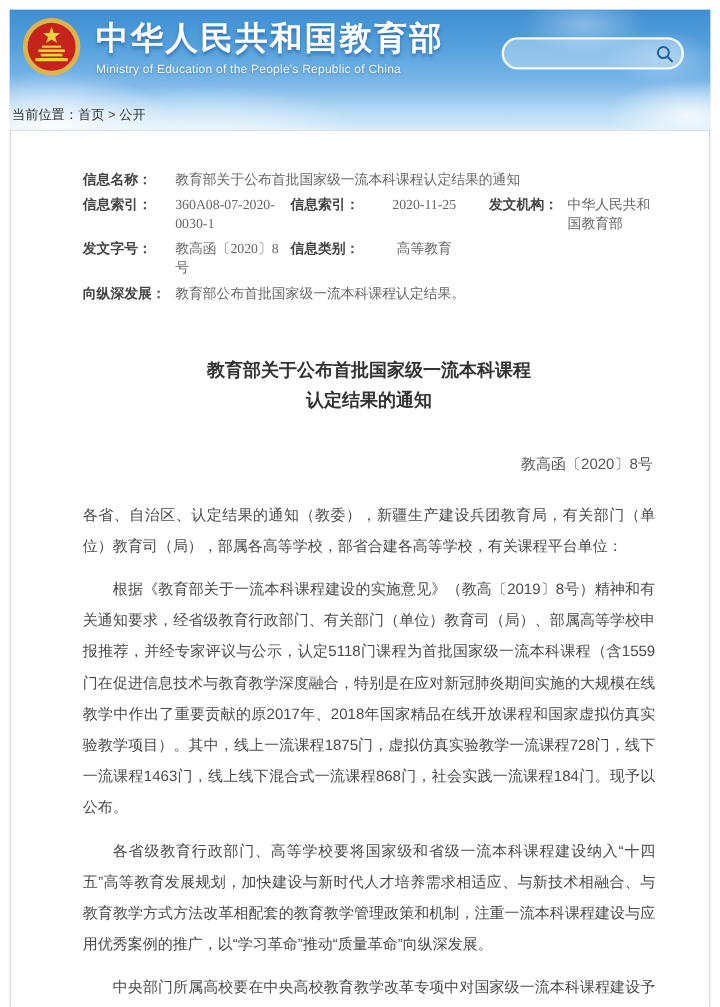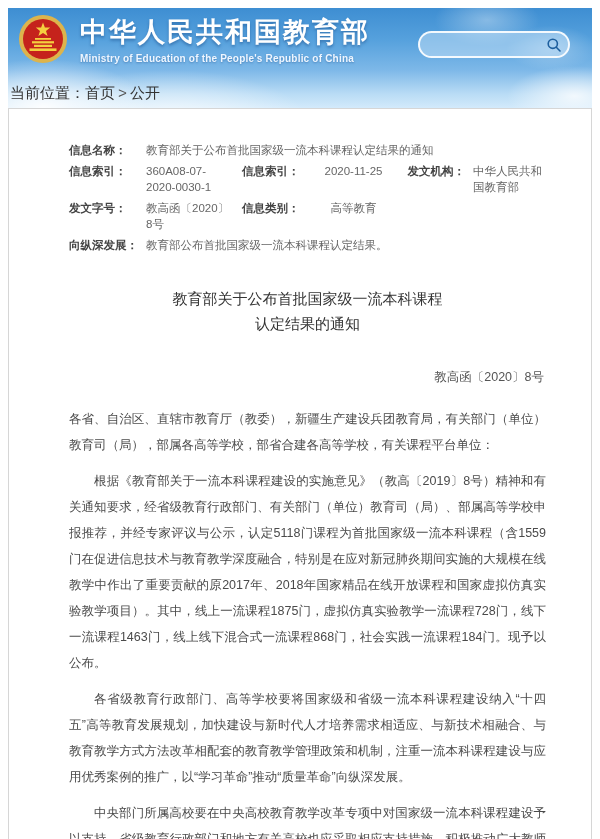--- a/index.html
+++ b/index.html
@@ -23,56 +23,56 @@
       linear-gradient(180deg,#3e8ed2 0%,#56a1dd 32%,#7db8e8 62%,#b9dcf5 86%,#d3eafb 100%);
   }
   .masthead { position:absolute; top:6px; left:10px; display:flex; align-items:center; }
   .emblem { width:50px; height:50px; flex:0 0 auto; }
   .brand { margin-left:12px; }
   .brand-cn {
     font-size:27px; font-weight:bold; color:#ffffff; letter-spacing:2px;
     text-shadow:0 2px 3px rgba(30,80,140,.55);
   }
   .brand-en {
-    font-size:10px; font-weight:bold; color:#eef6ff; margin-top:3px; letter-spacing:.2px;
+    font-size:10px; font-weight:normal; color:#eef6ff; margin-top:3px; letter-spacing:.2px;
     text-shadow:0 1px 2px rgba(30,80,140,.45);
   }
   .search-wrap {
     position:absolute; top:23px; right:22px;
     width:152px; height:27px; border-radius:14px;
     background:rgba(210,232,250,.45);
     border:2px solid rgba(255,255,255,.9);
     display:flex; align-items:center; justify-content:flex-end; padding-right:6px;
   }
   .search-input {
     position:absolute; left:8px; top:0; width:118px; height:23px;
     background:transparent; border:none; outline:none; font-size:12px; color:#1d5f9e;
   }
   .search-btn { width:16px; height:16px; background:none; border:none; cursor:pointer; padding:0; line-height:0; }
 
   .breadcrumb {
-    position:absolute; left:2px; bottom:5px; font-size:15px; color:#333;font-family:Liberation Mono, monospace;
+    position:absolute; left:2px; bottom:5px; font-size:11px; color:#333;
   }
   .breadcrumb a { color:#333; text-decoration:none; }
   .crumb-sep { margin:0 3px; color:#555; }
 
   
   .panel {
     border:1px solid #d6d6d6; border-bottom:none; background:#ffffff;
     min-height:730px; padding:30px 45px 0 60px;
   }
 
-  table.meta { border-collapse:collapse; font-size:11.5px; color:#666; margin-left:0; }
+  table.meta { border-collapse:collapse; font-size:11.5px; color:#666; margin-left:0;font-family:Liberation Serif, serif; }
   table.meta td { padding:2.5px 0; vertical-align:top; line-height:16px; }
   table.meta .lbl { font-weight:bold; color:#444; white-space:nowrap; padding-right:8px; }
   table.meta .v1 { width:96px; padding-right:8px; }
   table.meta .v2 { width:100px; padding-right:8px;text-align:center; }
 
   .doc-title {
-    margin-top:32px; text-align:center; font-size:15px; font-weight:normal;
+    margin-top:42px; text-align:center; font-size:15px; font-weight:bold;
     color:#333; line-height:1.65;
   }
   .doc-number { margin-top:32px; text-align:right; font-size:12.5px; color:#555; padding-right:2px; }
 
   .article { margin-top:20px; font-size:12.5px; line-height:26px; color:#4a4a4a; text-align:justify; }
   .article p.indent { text-indent:2em; margin-top:10px; }
   .article p.salutation { margin-top:6px; }
 </style>
 </head>
 <body>
@@ -145,21 +145,21 @@
       </table>
 
     <div class="doc-title">
       <div>教育部关于公布首批国家级一流本科课程</div>
       <div>认定结果的通知</div>
     </div>
 
     <div class="doc-number">教高函〔2020〕8号</div>
 
     <div class="article">
-      <p class="salutation">各省、自治区、直辖市教育厅（教委），新疆生产建设兵团教育局，有关部门（单位）教育司（局），部属各高等学校，部省合建各高等学校，有关课程平台单位：</p>
+      <p class="salutation">各省、自治区、认定结果的通知（教委），新疆生产建设兵团教育局，有关部门（单位）教育司（局），部属各高等学校，部省合建各高等学校，有关课程平台单位：</p>
       <p class="indent">根据《教育部关于一流本科课程建设的实施意见》（教高〔2019〕8号）精神和有关通知要求，经省级教育行政部门、有关部门（单位）教育司（局）、部属高等学校申报推荐，并经专家评议与公示，认定5118门课程为首批国家级一流本科课程（含1559门在促进信息技术与教育教学深度融合，特别是在应对新冠肺炎期间实施的大规模在线教学中作出了重要贡献的原2017年、2018年国家精品在线开放课程和国家虚拟仿真实验教学项目）。其中，线上一流课程1875门，虚拟仿真实验教学一流课程728门，线下一流课程1463门，线上线下混合式一流课程868门，社会实践一流课程184门。现予以公布。</p>
       <p class="indent">各省级教育行政部门、高等学校要将国家级和省级一流本科课程建设纳入“十四五”高等教育发展规划，加快建设与新时代人才培养需求相适应、与新技术相融合、与教育教学方式方法改革相配套的教育教学管理政策和机制，注重一流本科课程建设与应用优秀案例的推广，以“学习革命”推动“质量革命”向纵深发展。</p>
       <p class="indent">中央部门所属高校要在中央高校教育教学改革专项中对国家级一流本科课程建设予以支持，省级教育行政部门和地方有关高校也应采取相应支持措施，积极推动广大教师和学生投身新时代教与学变革实践。课程平台单位要按照人才培养规律要求，继续做好各种类型课程的技术服务设计、运营、服务支持和网络安全保障，持续推动课程平台技术与模式、教育教学工具的再创新再提升再优化。</p>
 
     </div>
 
   </div>
 </div>
 
 </body></html>

